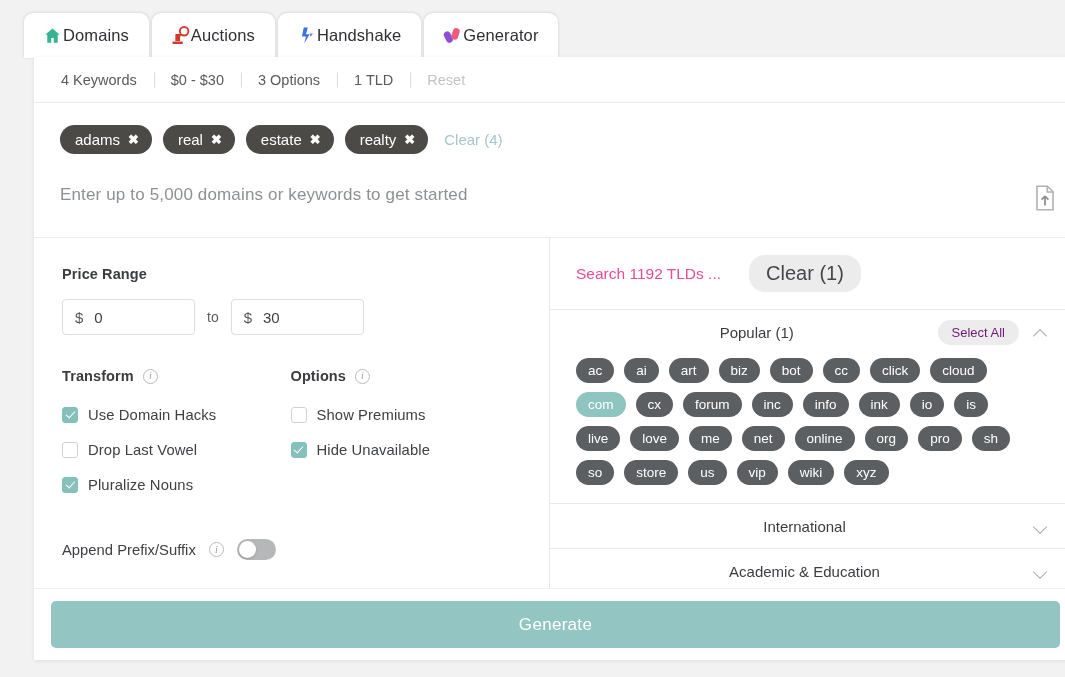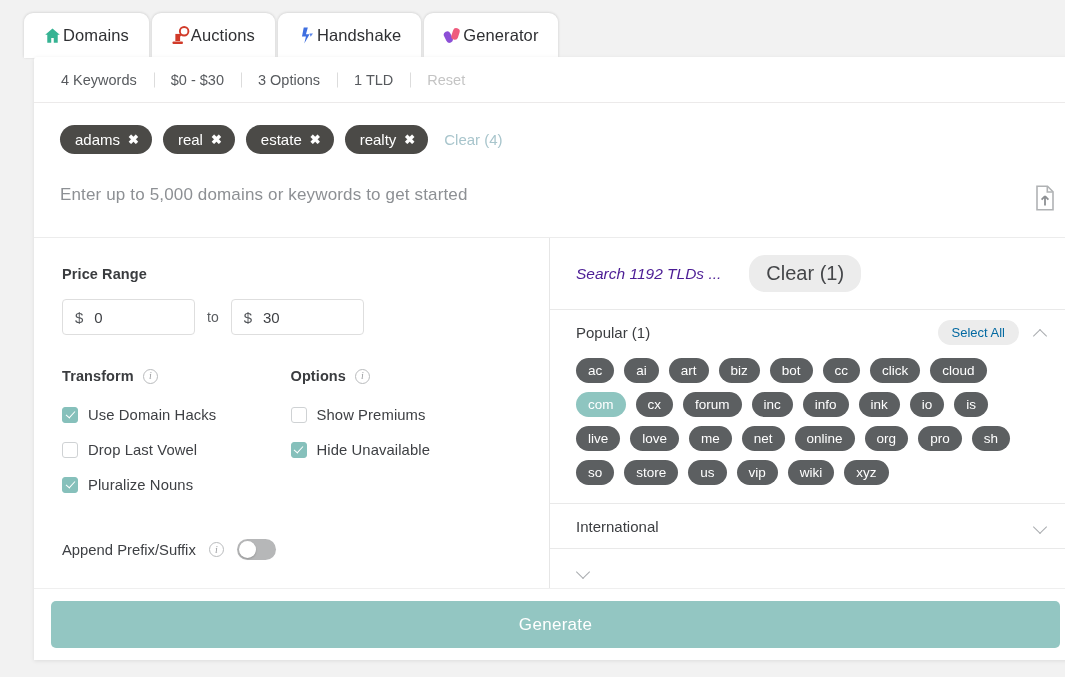--- a/index.html
+++ b/index.html
@@ -298,23 +298,22 @@
     height: 72px;
     display: flex;
     align-items: center;
     padding-left: 26px;
     gap: 28px;
     border-bottom: 1px solid #e9e9e9;
     flex: 0 0 auto;
   }
   .tld-search-text {
     font-size: 15.5px;
-    color: #4c1d95;
+    color: #ec4899;
     cursor: text;
-    font-style: italic;
   }
   .pill-btn {
     background: #ececec;
     border-radius: 16px;
     padding: 7px 17px;
     font-size: 20px;
     color: #45474a;
     cursor: pointer;
     white-space: nowrap;
   }
@@ -328,32 +327,33 @@
     position: absolute;
     inset: 0 12px 0 0;
   }
 
   .group-head {
     display: flex;
     align-items: center;
     height: 44px;
     padding: 0 16px 0 26px;
     cursor: pointer;
+    text-align: center;
   }
   .group-title {
     font-size: 15px;
     color: #3b3d40;
     flex: 1;
   }
   .select-all {
     background: #ececec;
     border-radius: 14px;
     padding: 5px 14px;
     font-size: 13px;
-    color: #0369a1;
+    color: #701a75;
     margin-right: 14px;
     cursor: pointer;
   }
   .chev {
     width: 16px; height: 16px;
     position: relative;
     cursor: pointer;
     flex: 0 0 auto;
   }
   .chev::before {
@@ -662,20 +662,21 @@
 
             <div class="group-row">
               <div class="group-head">
                 <span class="group-title">International</span>
                 <span class="chev"></span>
               </div>
             </div>
 
             <div class="group-row">
               <div class="group-head">
+                <span class="group-title">Academic &amp; Education</span>
                 <span class="chev"></span>
               </div>
             </div>
 
           </div>
 
           <div class="sbar">
             <div class="sbar-up">
                 <span class="sbar-arrow"></span>
               </div>

